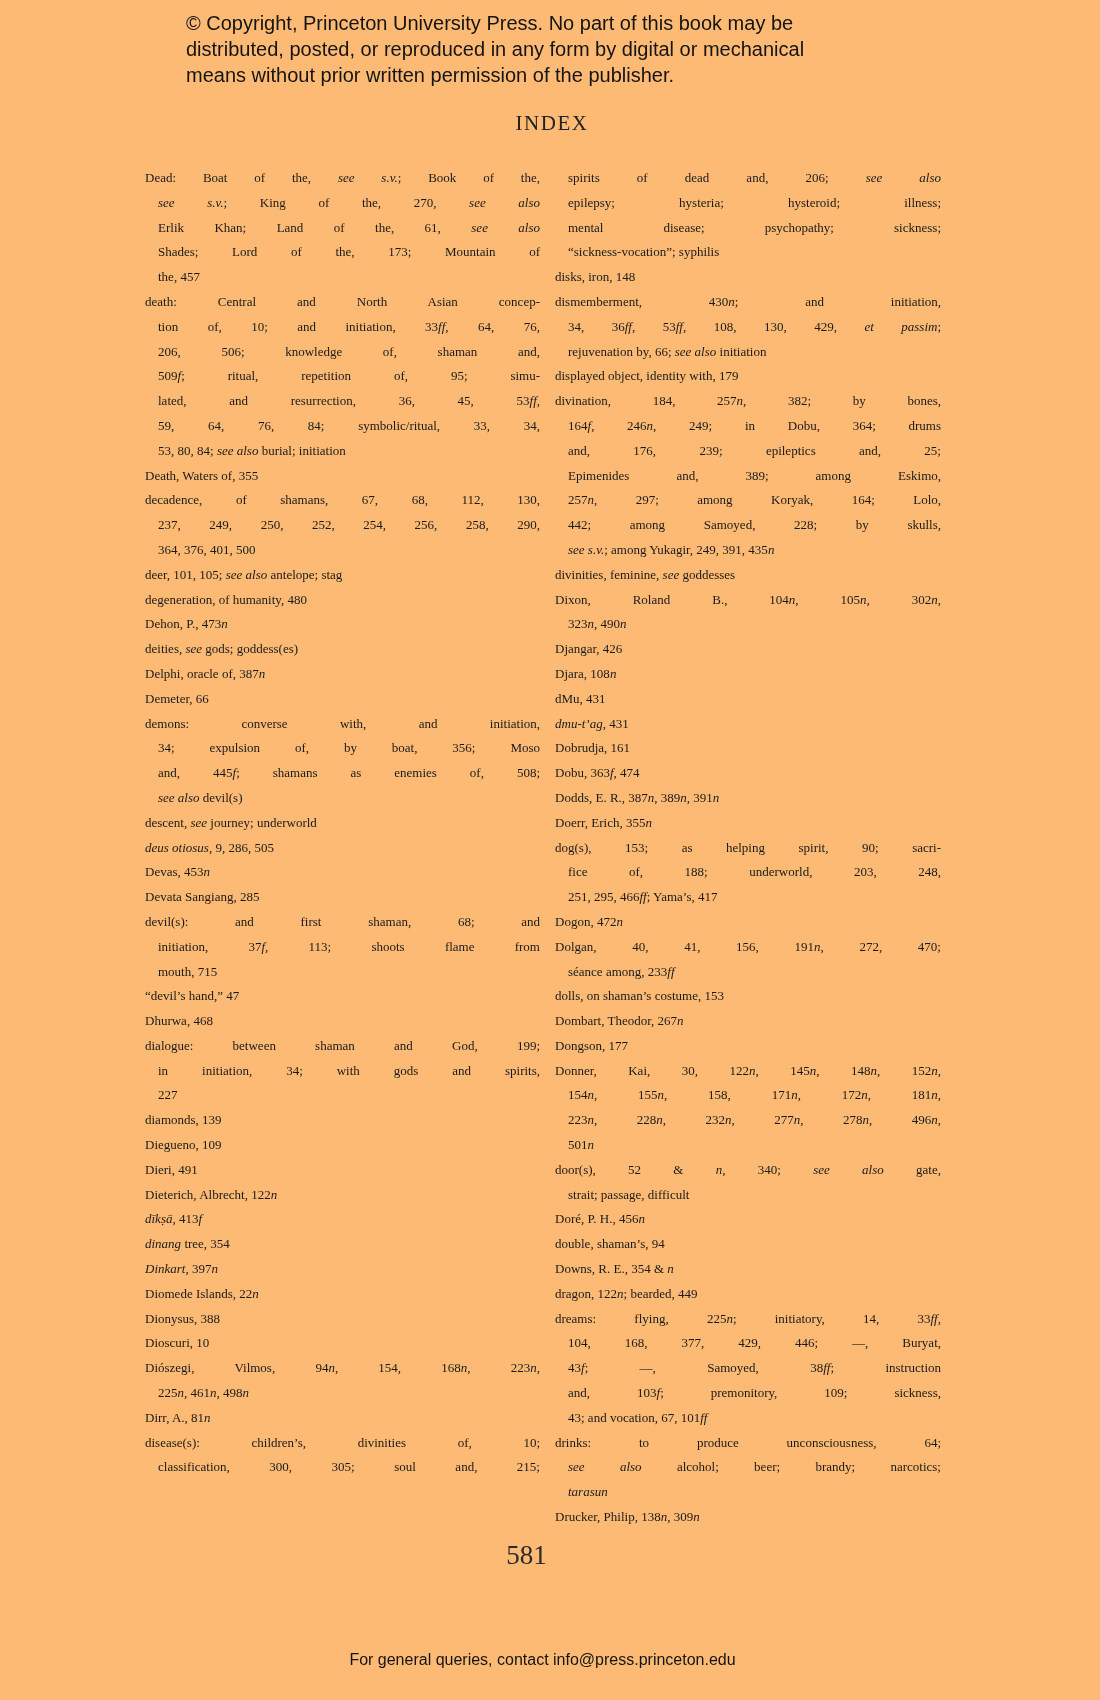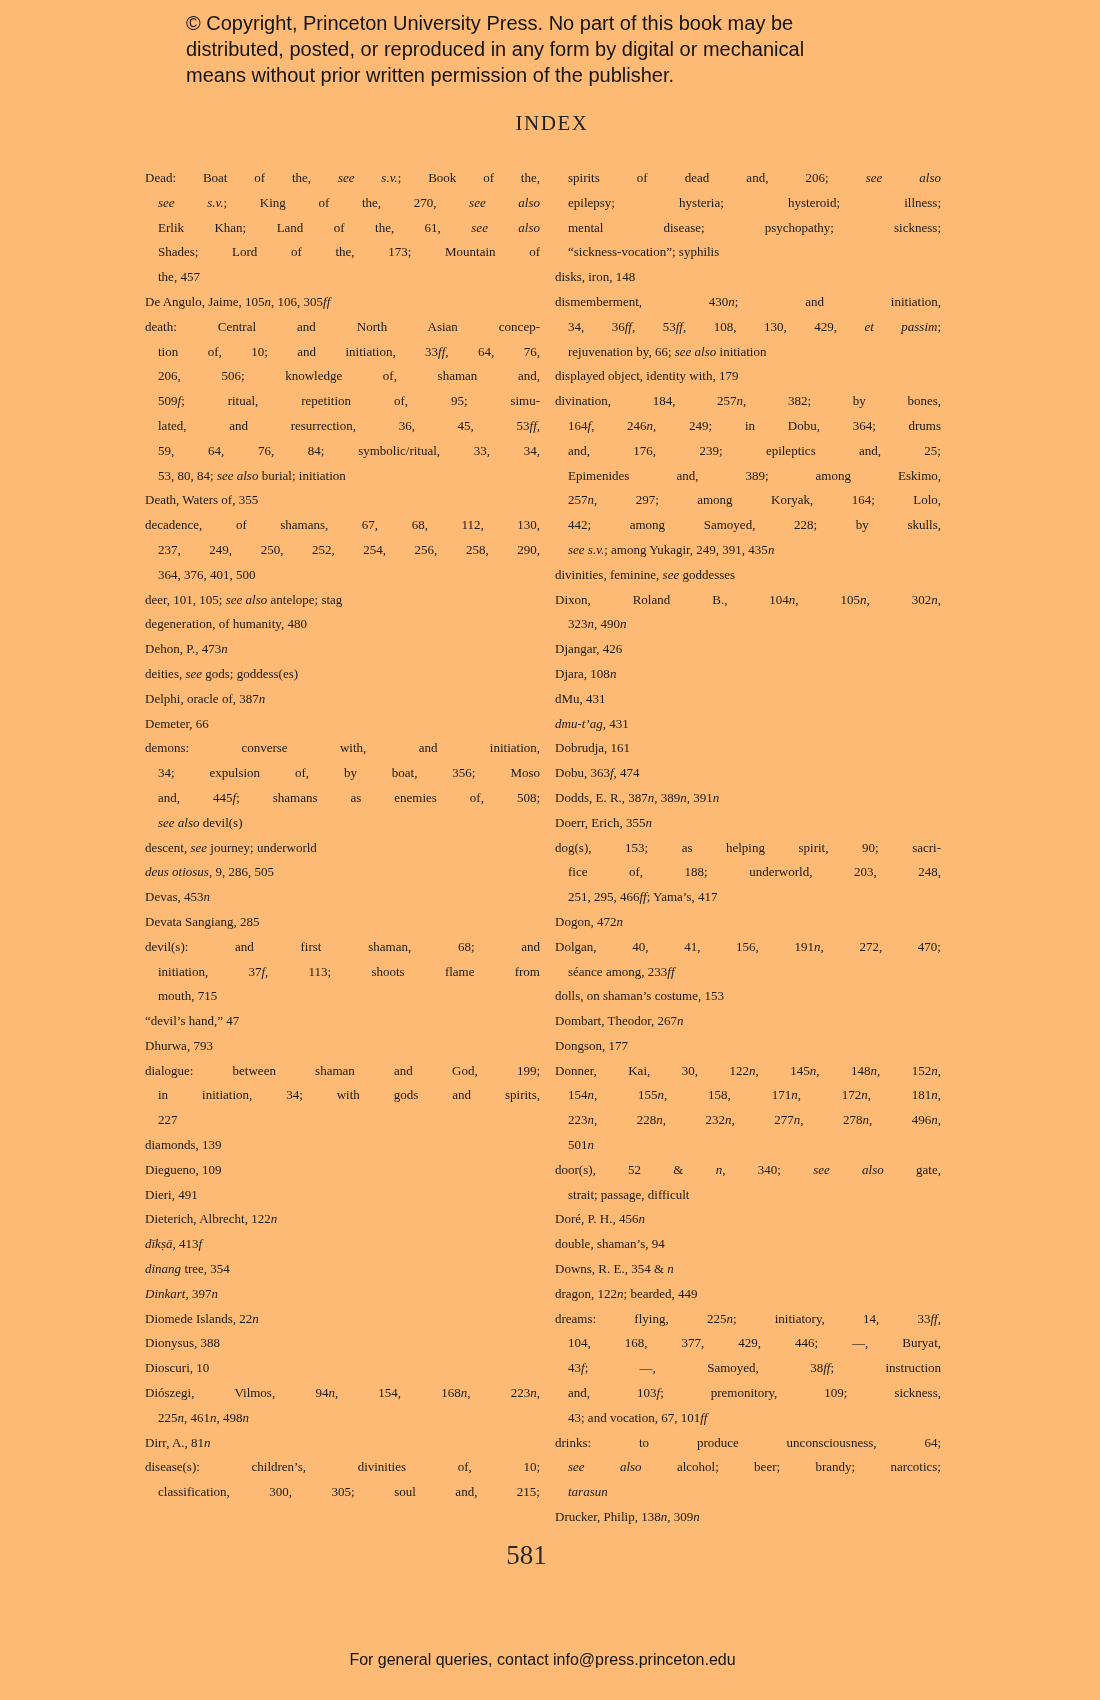--- a/index.html
+++ b/index.html
@@ -78,21 +78,20 @@
   </div>
 
   <div class="index-title">INDEX</div>
 
   <div class="col col-left">
       <div class="line just">Dead: Boat of the, <span class="it">see s.v.</span>; Book of the,</div>
       <div class="line cont just"><span class="it">see s.v.</span>; King of the, 270, <span class="it">see also</span></div>
       <div class="line cont just">Erlik Khan; Land of the, 61, <span class="it">see also</span></div>
       <div class="line cont just">Shades; Lord of the, 173; Mountain of</div>
       <div class="line cont">the, 457</div>
-      <div class="line">De Angulo, Jaime, 105<span class="it">n</span>, 106, 305<span class="it">ff</span></div>
       <div class="line just">death: Central and North Asian concep-</div>
       <div class="line cont just">tion of, 10; and initiation, 33<span class="it">ff</span>, 64, 76,</div>
       <div class="line cont just">206, 506; knowledge of, shaman and,</div>
       <div class="line cont just">509<span class="it">f</span>; ritual, repetition of, 95; simu-</div>
       <div class="line cont just">lated, and resurrection, 36, 45, 53<span class="it">ff</span>,</div>
       <div class="line cont just">59, 64, 76, 84; symbolic/ritual, 33, 34,</div>
       <div class="line cont">53, 80, 84; <span class="it">see also</span> burial; initiation</div>
       <div class="line">Death, Waters of, 355</div>
       <div class="line just">decadence, of shamans, 67, 68, 112, 130,</div>
       <div class="line cont just">237, 249, 250, 252, 254, 256, 258, 290,</div>
@@ -108,21 +107,21 @@
       <div class="line cont just">and, 445<span class="it">f</span>; shamans as enemies of, 508;</div>
       <div class="line cont"><span class="it">see also</span> devil(s)</div>
       <div class="line">descent, <span class="it">see</span> journey; underworld</div>
       <div class="line"><span class="it">deus otiosus</span>, 9, 286, 505</div>
       <div class="line">Devas, 453<span class="it">n</span></div>
       <div class="line">Devata Sangiang, 285</div>
       <div class="line just">devil(s): and first shaman, 68; and</div>
       <div class="line cont just">initiation, 37<span class="it">f</span>, 113; shoots flame from</div>
       <div class="line cont">mouth, 715</div>
       <div class="line">“devil’s hand,” 47</div>
-      <div class="line">Dhurwa, 793</div>
+      <div class="line">Dhurwa, 468</div>
       <div class="line just">dialogue: between shaman and God, 199;</div>
       <div class="line cont just">in initiation, 34; with gods and spirits,</div>
       <div class="line cont">227</div>
       <div class="line">diamonds, 139</div>
       <div class="line">Diegueno, 109</div>
       <div class="line">Dieri, 491</div>
       <div class="line">Dieterich, Albrecht, 122<span class="it">n</span></div>
       <div class="line"><span class="it">dīkṣā</span>, 413<span class="it">f</span></div>
       <div class="line"><span class="it">dinang</span> tree, 354</div>
       <div class="line"><span class="it">Dinkart</span>, 397<span class="it">n</span></div>

